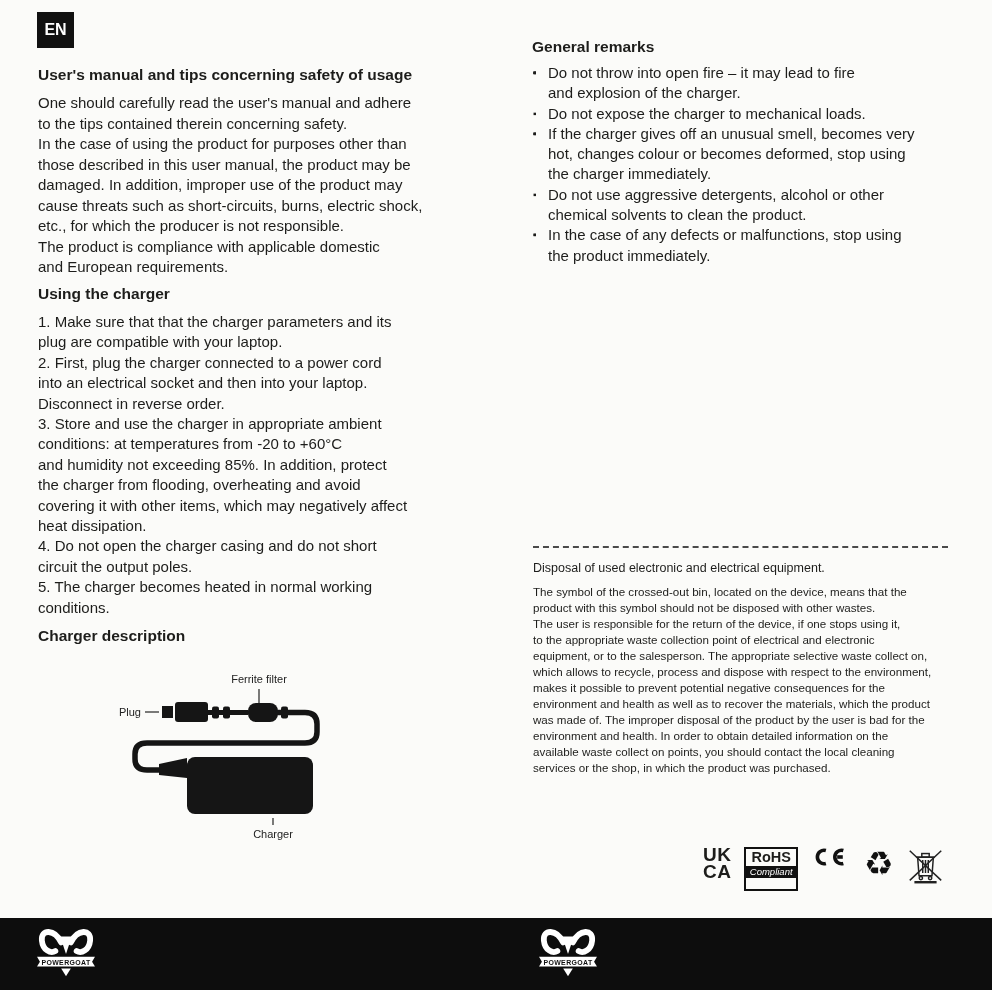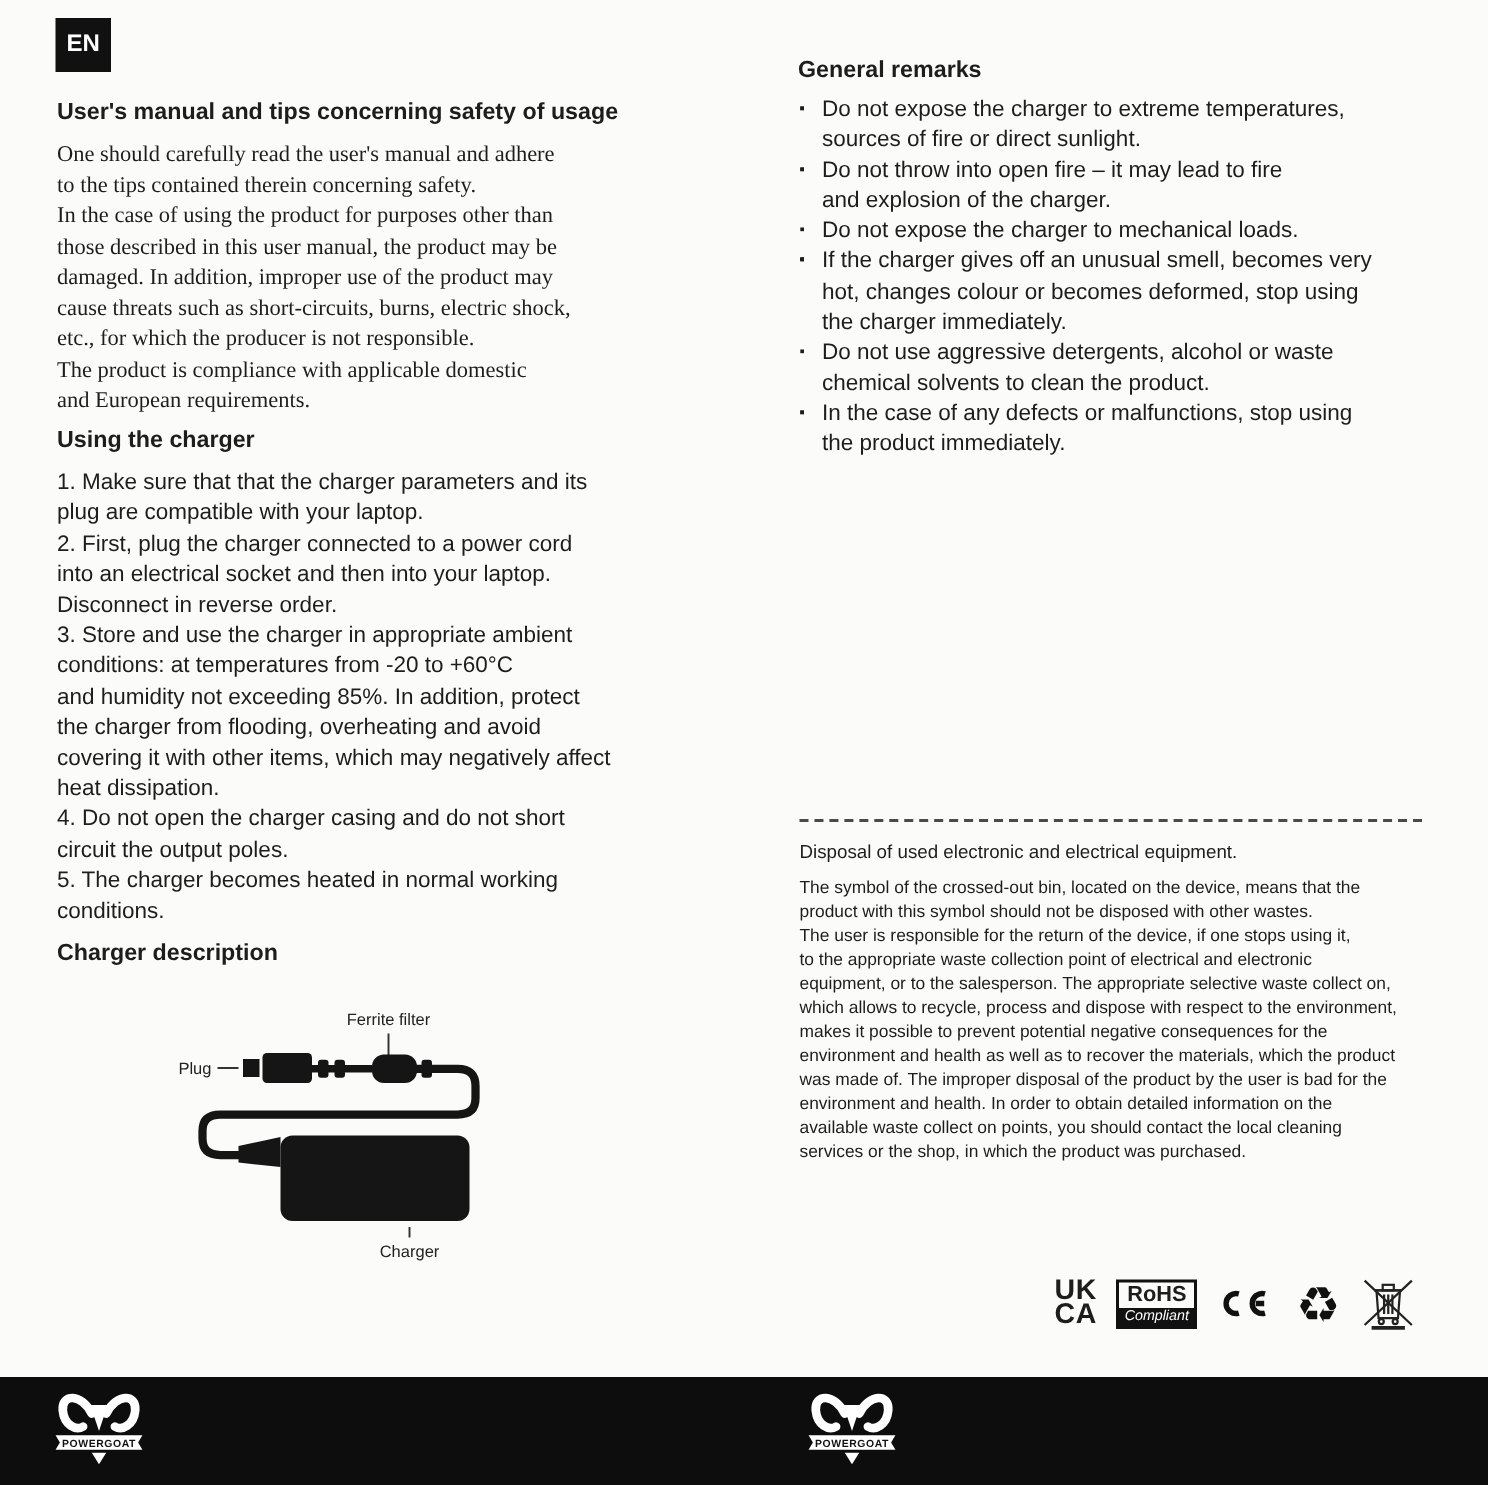--- a/index.html
+++ b/index.html
@@ -5,39 +5,39 @@
   html,body{margin:0;padding:0;background:#e8e8e6;}
   .page{position:relative;width:992px;height:990px;background:#fbfbf9;
         font-family:"Liberation Sans",sans-serif;color:#1d1d1b;overflow:hidden;}
   .abs{position:absolute;}
   .sec-title{font-size:15.5px;font-weight:bold;}
   .body-text{font-size:15px;line-height:20.5px;white-space:pre-line;}
   .en-badge{left:37px;top:12px;width:37px;height:36px;background:#111;color:#fff;
             font-size:16px;font-weight:bold;display:flex;align-items:center;justify-content:center;}
   
   #h-safety{left:38px;top:66px;}
-  #p-safety{left:38px;top:93px;width:445px;font-family:Liberation Serif, serif;}
+  #p-safety{left:38px;top:93px;width:445px;}
   #h-using{left:38px;top:285px;}
   #p-using{left:38px;top:312px;width:445px;line-height:20.4px;}
   #h-desc{left:38px;top:627px;}
   #diagram{left:35px;top:660px;}
   #set-line{left:38px;top:858px;font-size:14.5px;}
   #set-line .lbl{font-weight:bold;}
   #set-line .sq{font-size:10px;vertical-align:1px;padding:0 6px 0 8px;}
   
   #h-remarks{left:532px;top:38px;}
   #list-remarks{left:532px;top:63px;width:424px;margin:0;padding:0;font-size:15px;}
   #list-remarks li{list-style:none;position:relative;padding-left:16px;
                    line-height:20.3px;white-space:pre-line;}
   #list-remarks .blt{position:absolute;left:1px;top:0;font-size:10px;line-height:20.3px;}
   #divider{left:533px;top:546px;width:415px;border-top:2px dashed #4a4a4a;height:0;}
   #h-disposal{left:533px;top:561px;font-size:12.5px;font-weight:normal;}
   #p-disposal{left:533px;top:584px;width:424px;font-size:11.6px;line-height:16px;white-space:pre-line;}
   
-  #certs{left:703px;top:847px;width:262px;height:44px;display:flex;align-items:center;gap:13px;}
+  #certs{left:703px;top:847px;width:262px;height:44px;display:flex;gap:13px;}
   .ukca{font-size:19px;font-weight:bold;line-height:16.5px;white-space:pre-line;letter-spacing:0.5px;}
   .rohs{border:2.5px solid #111;text-align:center;}
   .rohs-name{font-size:14.5px;font-weight:bold;line-height:17px;padding:0 5px;}
   .rohs-sub{background:#111;color:#fff;font-style:italic;font-size:9.5px;line-height:12px;padding:0 3px;}
   .recycle{font-size:33px;line-height:1;color:#111;}
   
   #footer-bar{left:0;top:918px;width:992px;height:72px;background:#0d0d0d;}
   .goat{position:absolute;}
   svg text{font-family:"Liberation Sans",sans-serif;}
   .dlabel{font-size:11px;fill:#222;}
@@ -96,32 +96,31 @@
     <rect x="152" y="97" width="126" height="57" rx="8" fill="#151515"></rect>
     <line x1="238" y1="158" x2="238" y2="165" stroke="#333" stroke-width="1.3"></line>
     <text class="dlabel" x="238" y="178" text-anchor="middle">Charger</text>
   </svg>
 
 
   <div class="abs sec-title" id="h-remarks">General remarks</div>
 
   <ul class="abs" id="list-remarks">
     <li><span class="blt">▪</span></li>
-    <li><span class="blt">▪</span><span>Do not expose the charger to extreme temperatures,
-sources of fire or direct sunlight.</span></li>
+    <li><span class="blt">▪</span></li>
     <li><span class="blt">▪</span></li>
     <li><span class="blt">▪</span><span>Do not throw into open fire – it may lead to fire
 and explosion of the charger.</span></li>
     <li><span class="blt">▪</span><span>Do not expose the charger to mechanical loads.</span></li>
     <li><span class="blt">▪</span></li>
     <li><span class="blt">▪</span></li>
     <li><span class="blt">▪</span><span>If the charger gives off an unusual smell, becomes very
 hot, changes colour or becomes deformed, stop using
 the charger immediately.</span></li>
-    <li><span class="blt">▪</span><span>Do not use aggressive detergents, alcohol or waste
+    <li><span class="blt">▪</span><span>Do not use aggressive detergents, alcohol or other
 chemical solvents to clean the product.</span></li>
     <li><span class="blt">▪</span></li>
     <li><span class="blt">▪</span><span>In the case of any defects or malfunctions, stop using
 the product immediately.</span></li>
   </ul>
 
   <div class="abs" id="divider"></div>
 
   <div class="abs" id="h-disposal">Disposal of used electronic and electrical equipment.</div>
   <div class="abs" id="p-disposal">The symbol of the crossed-out bin, located on the device, means that the

